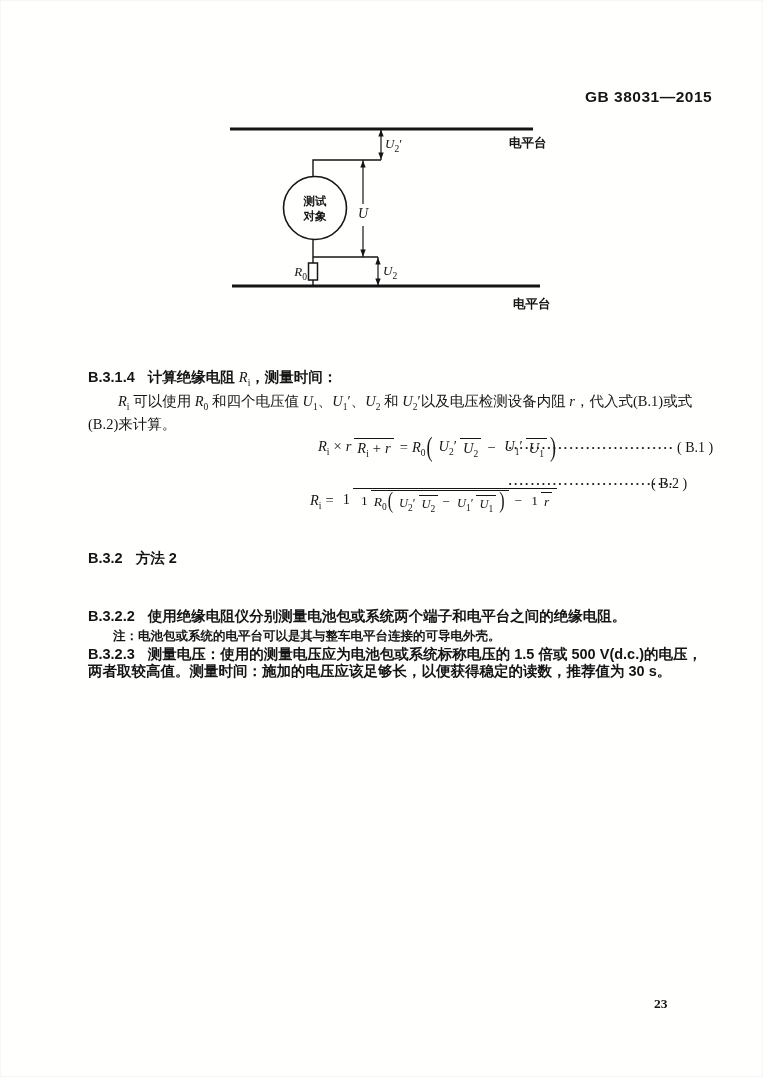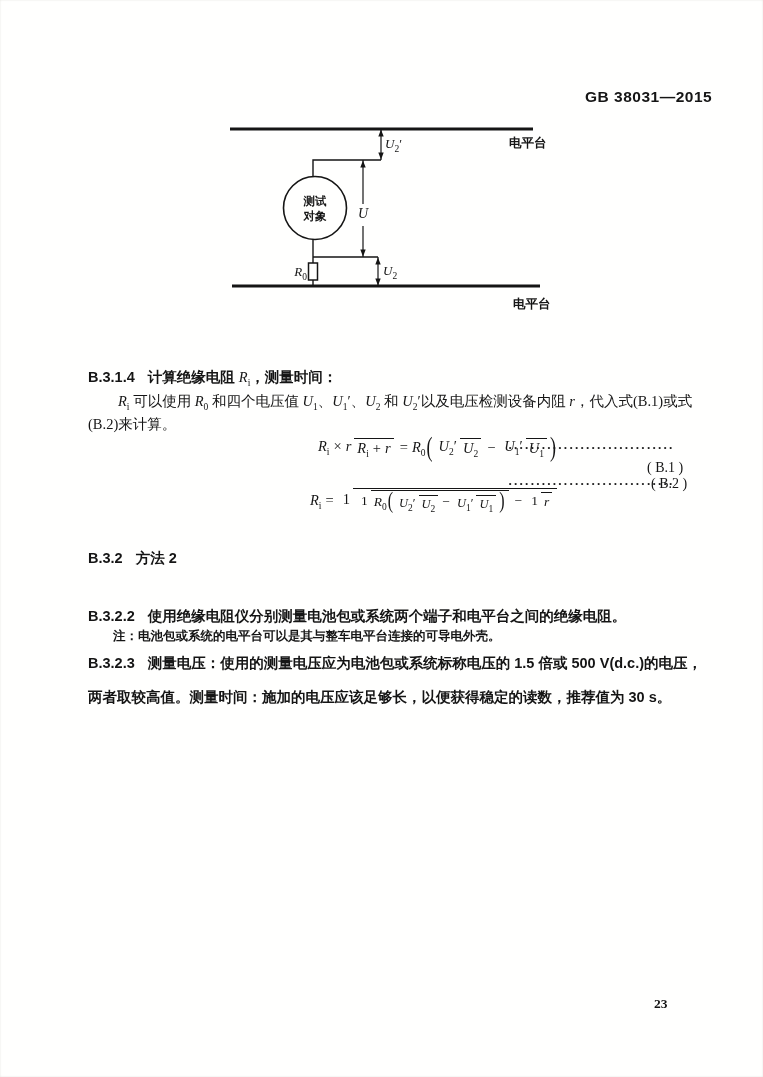--- a/index.html
+++ b/index.html
@@ -99,21 +99,21 @@
       <span class="den"><i>U</i><sub>2</sub></span>
     </span>
     <span class="op">−</span>
     <span class="frac">
       <span class="num"><i>U</i><sub>1</sub><span>′</span></span>
       <span class="den"><i>U</i><sub>1</sub></span>
     </span>
     <span class="bp">)</span>
   </div>
   <div class="abs dots" style="left:508px;top:440px;">······························</div>
-  <div class="abs eqlabel" style="left:647px;top:440px;margin-top:20px;">( B.1 )</div>
+  <div class="abs eqlabel" style="left:677px;top:440px;">( B.1 )</div>
 
   <div class="abs math" style="left:310px;top:462px;height:76px;display:flex;align-items:center;font-size:14.5px;">
     <span class="mvar"><i>R</i><sub>i</sub></span>
     <span class="op">=</span>
     <span class="frac">
       <span class="num"><span>1</span></span>
       <span class="den row" style="font-size:13.5px;">
         <span class="frac">
           <span class="num"><span>1</span></span>
           <span class="den" style="white-space:nowrap;"><i>R</i><sub>0</sub><span class="bp2">(</span><span class="frac" style="font-size:12.5px;">
@@ -141,19 +141,19 @@
 
 
   <div class="abs hei" style="left:88px;top:607px;font-size:14.5px;">
     <span>B.3.2.2</span><span class="g"></span><span>使用绝缘电阻仪分别测量电池包或系统两个端子和电平台之间的绝缘电阻。</span>
   </div>
 
   <div class="abs hei" style="left:113px;top:628px;font-size:12.5px;">
     <span>注：</span><span>电池包或系统的电平台可以是其与整车电平台连接的可导电外壳。</span>
   </div>
 
-  <div class="abs hei" style="left:88px;top:646px;width:622px;font-size:14.5px;line-height:34px;">
+  <div class="abs hei" style="left:88px;top:646px;width:622px;font-size:14.5px;line-height:17px;">
     <span>B.3.2.3</span><span class="g"></span><span>测量电压：使用的测量电压应为电池包或系统标称电压的 1.5 倍或 500 V(d.c.)的电压，两者取较高值。测量时间：施加的电压应该足够长，以便获得稳定的读数，推荐值为 30 s。</span>
   </div>
 
   <div class="abs song" style="left:654px;top:996px;font-size:13.5px;font-weight:700;">23</div>
 
 </div>
 
 </body></html>

